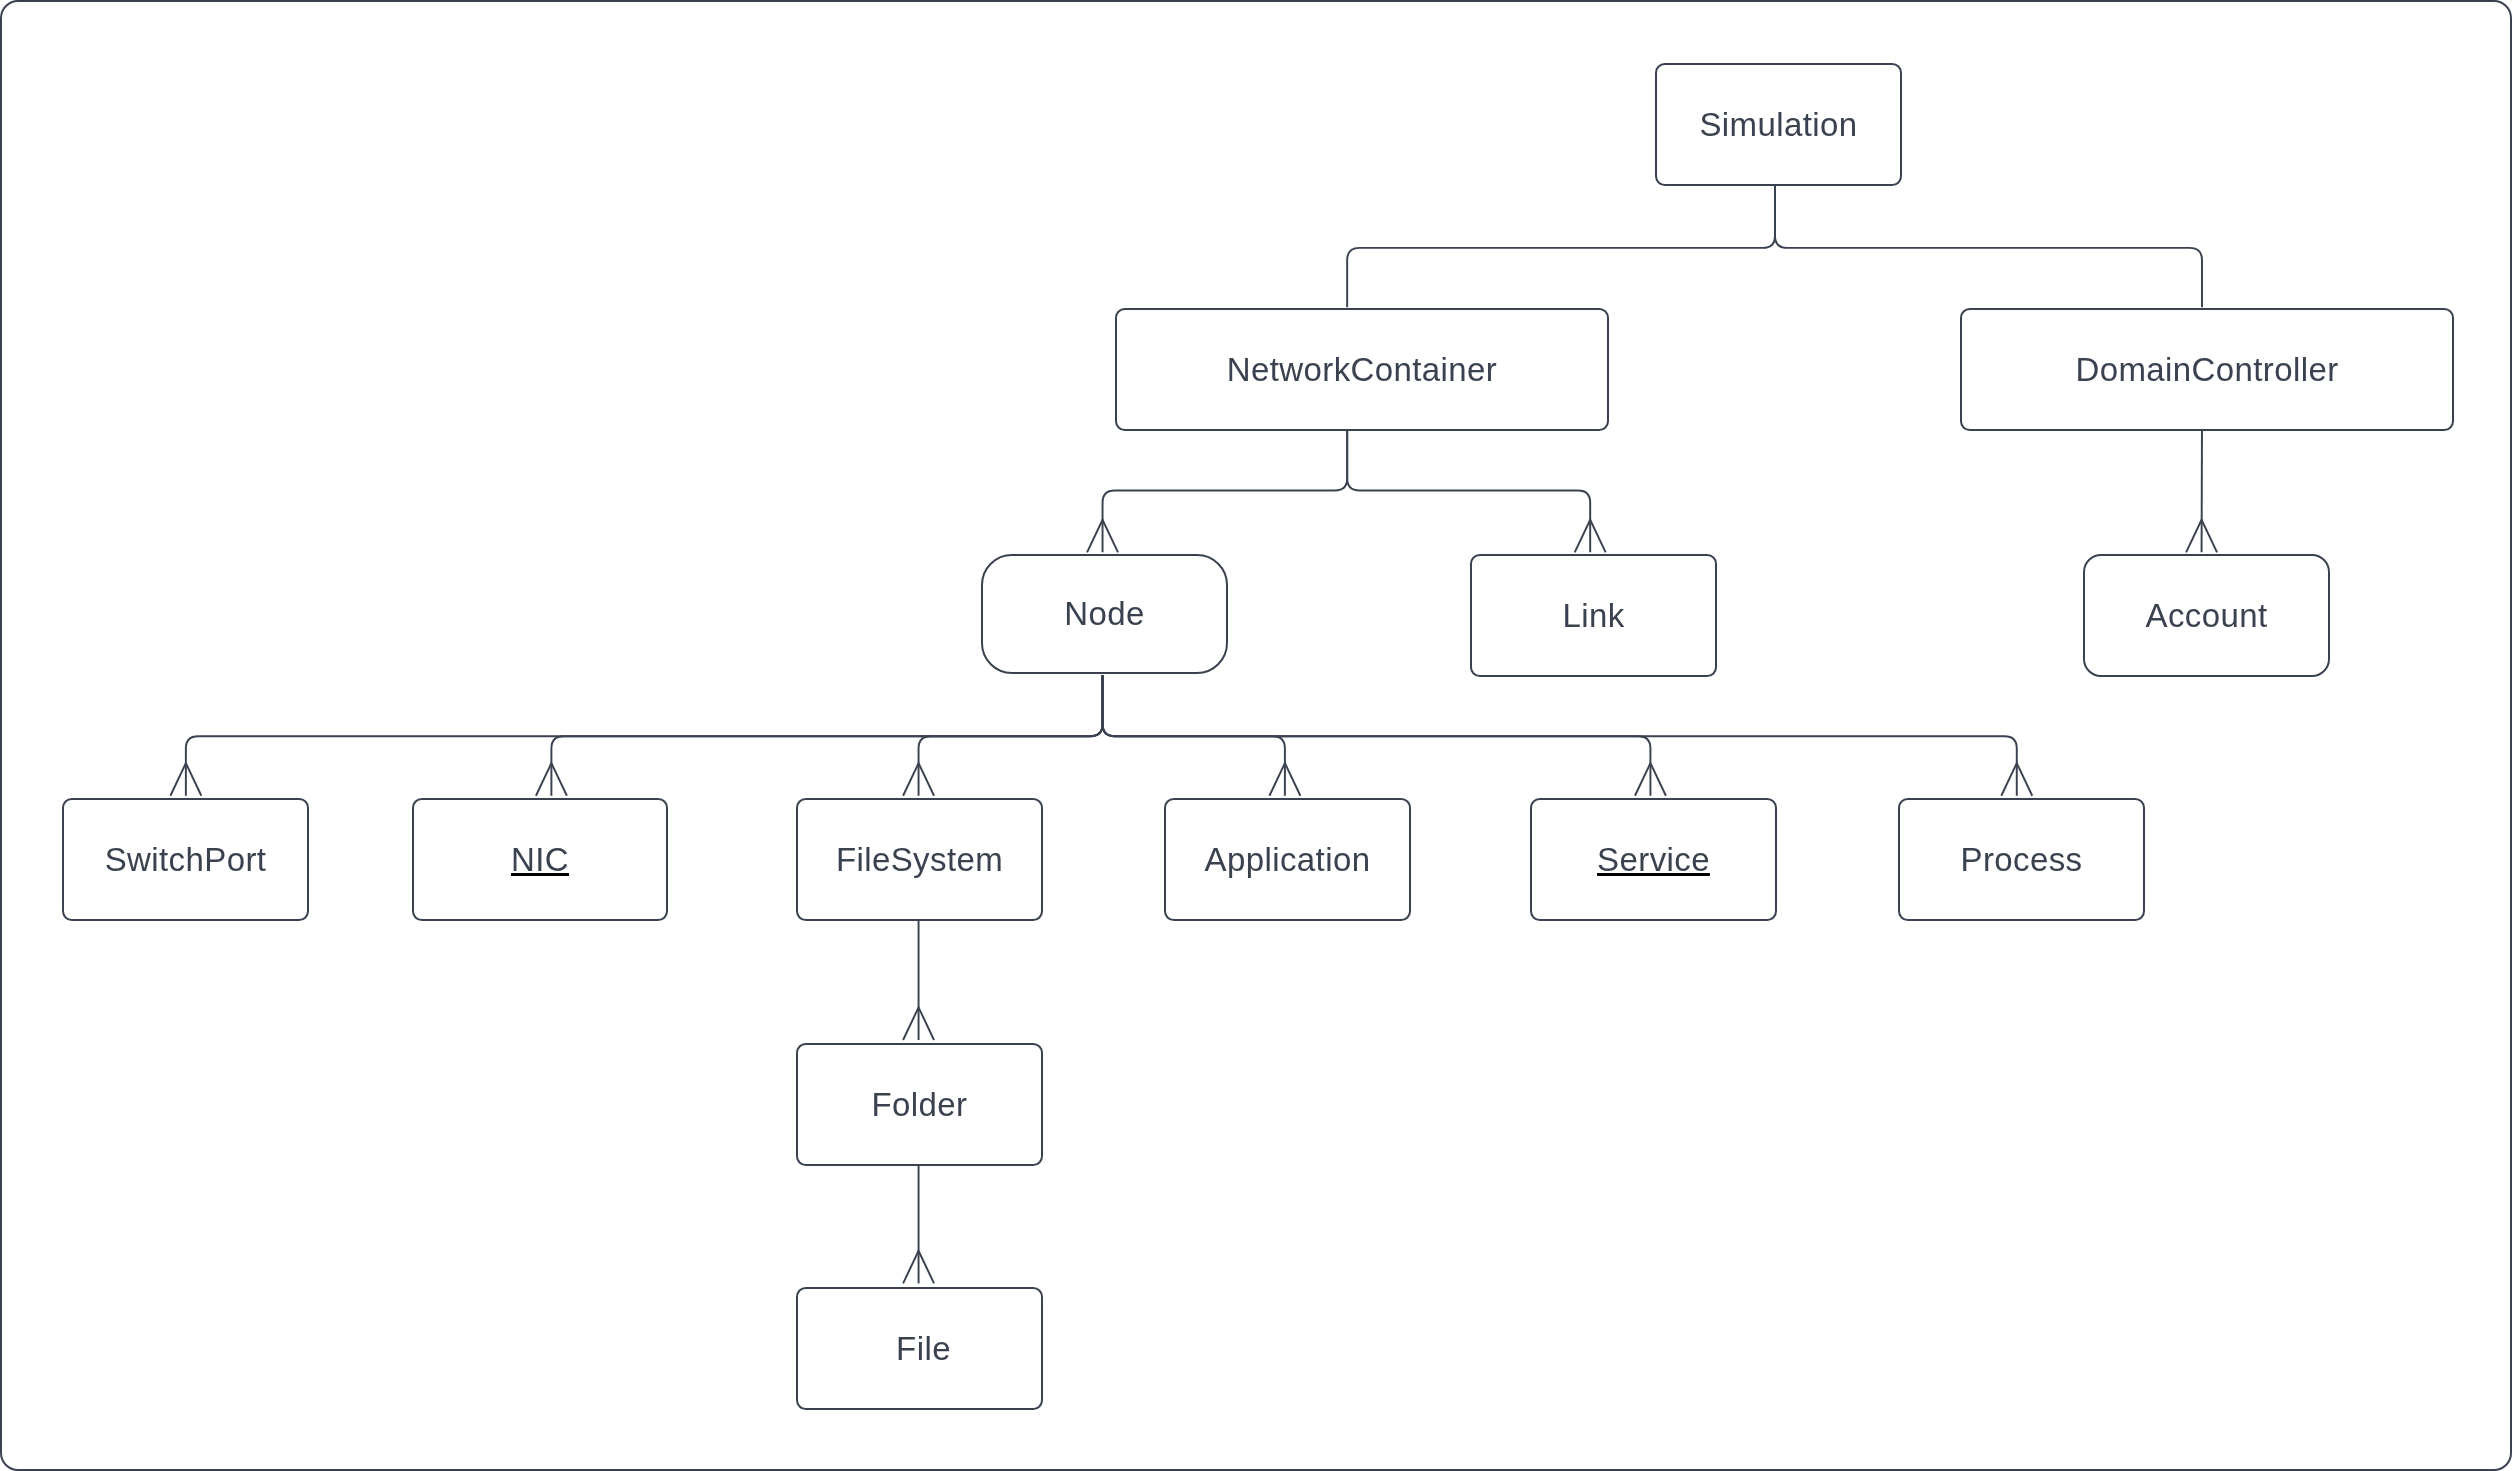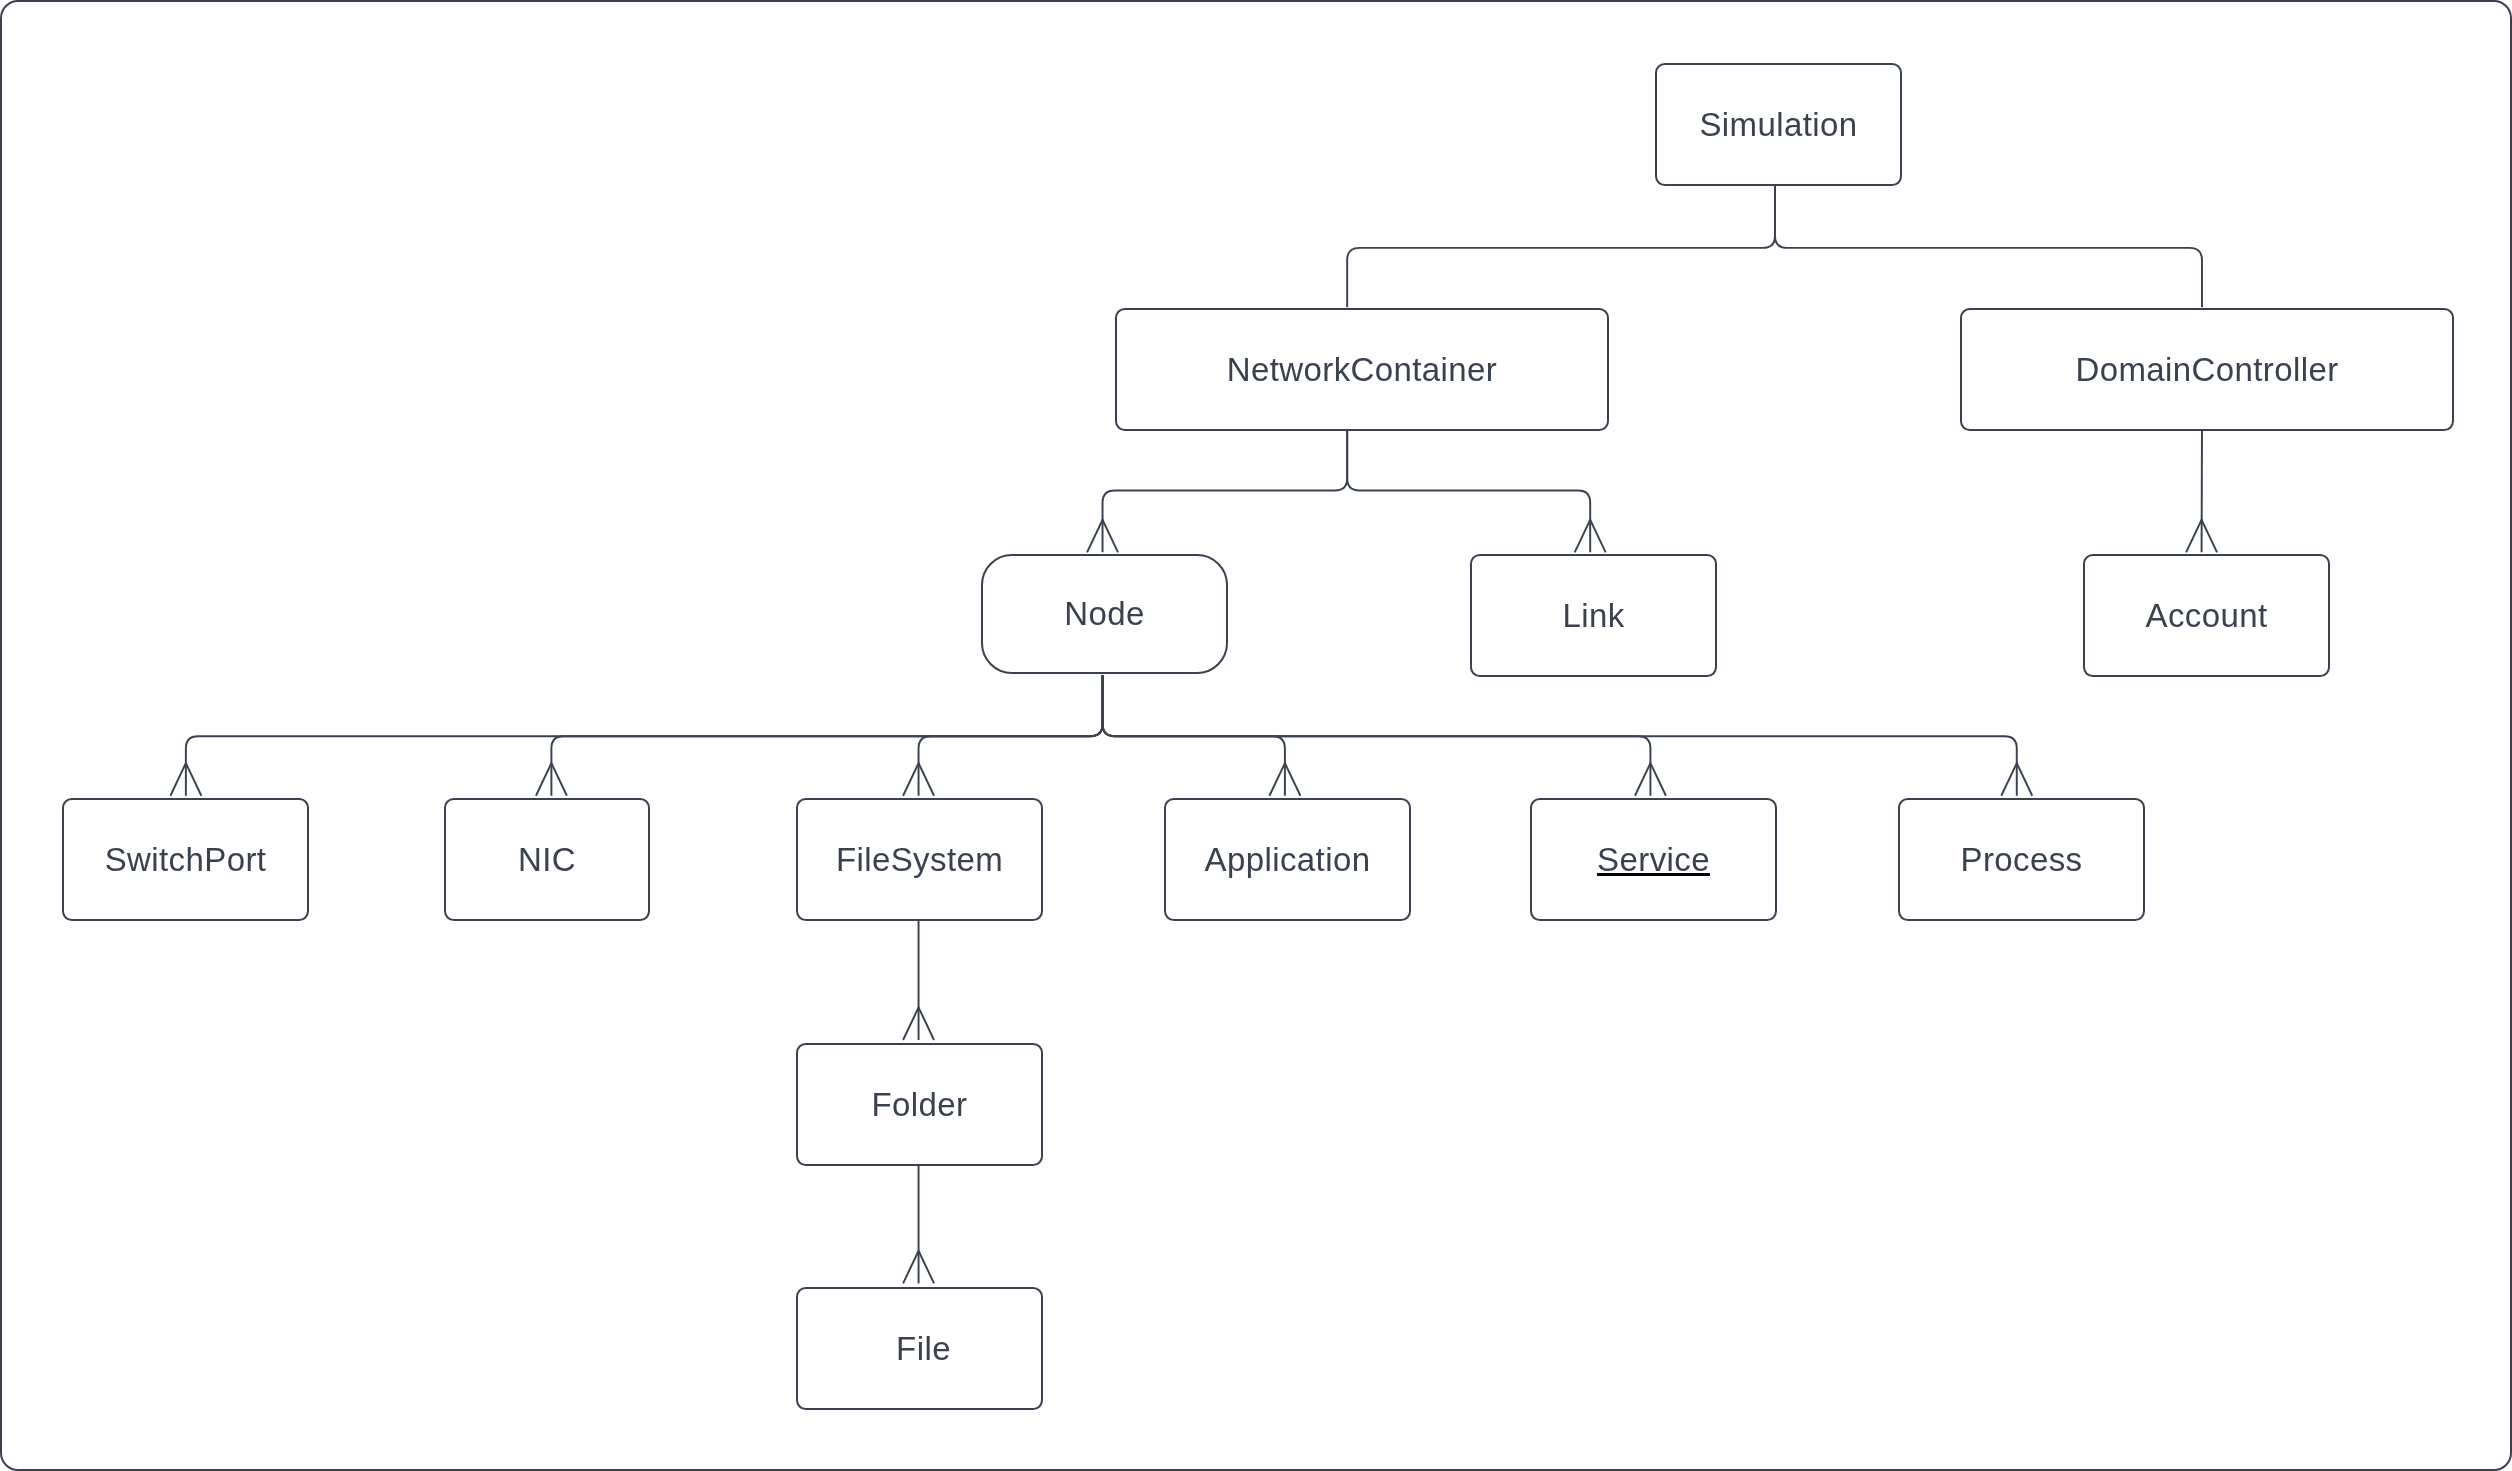--- a/index.html
+++ b/index.html
@@ -77,27 +77,27 @@
       </div>
       <div class="box" style="left: 1958px; top: 306px; width: 494px; height: 123px;">
         <span class="label">DomainController</span>
       </div>
       <div class="box" style="left: 979px; top: 552px; width: 247px; height: 120px; border-radius: 31px;">
         <span class="label">Node</span>
       </div>
       <div class="box" style="left: 1468px; top: 552px; width: 247px; height: 123px;">
         <span class="label">Link</span>
       </div>
-      <div class="box" style="left: 2081px; top: 552px; width: 247px; height: 123px;">
+      <div class="box" style="left: 2081px; top: 552px; width: 247px; height: 123px; border-radius: 18px;">
         <span class="label">Account</span>
       </div>
       <div class="box" style="left: 60px; top: 796px; width: 247px; height: 123px;">
         <span class="label">SwitchPort</span>
       </div>
-      <div class="box" style="left: 442px; top: 796px; width: 206px; height: 123px;">
+      <div class="box" style="left: 410px; top: 796px; width: 256px; height: 123px; text-decoration: underline;">
         <span class="label">NIC</span>
       </div>
       <div class="box" style="left: 794px; top: 796px; width: 247px; height: 123px; text-align: right;">
         <span class="label">FileSystem</span>
       </div>
       <div class="box" style="left: 1162px; top: 796px; width: 247px; height: 123px;">
         <span class="label">Application</span>
       </div>
       <div class="box" style="left: 1528px; top: 796px; width: 247px; height: 123px; text-decoration: underline;">
         <span class="label">Service</span>

